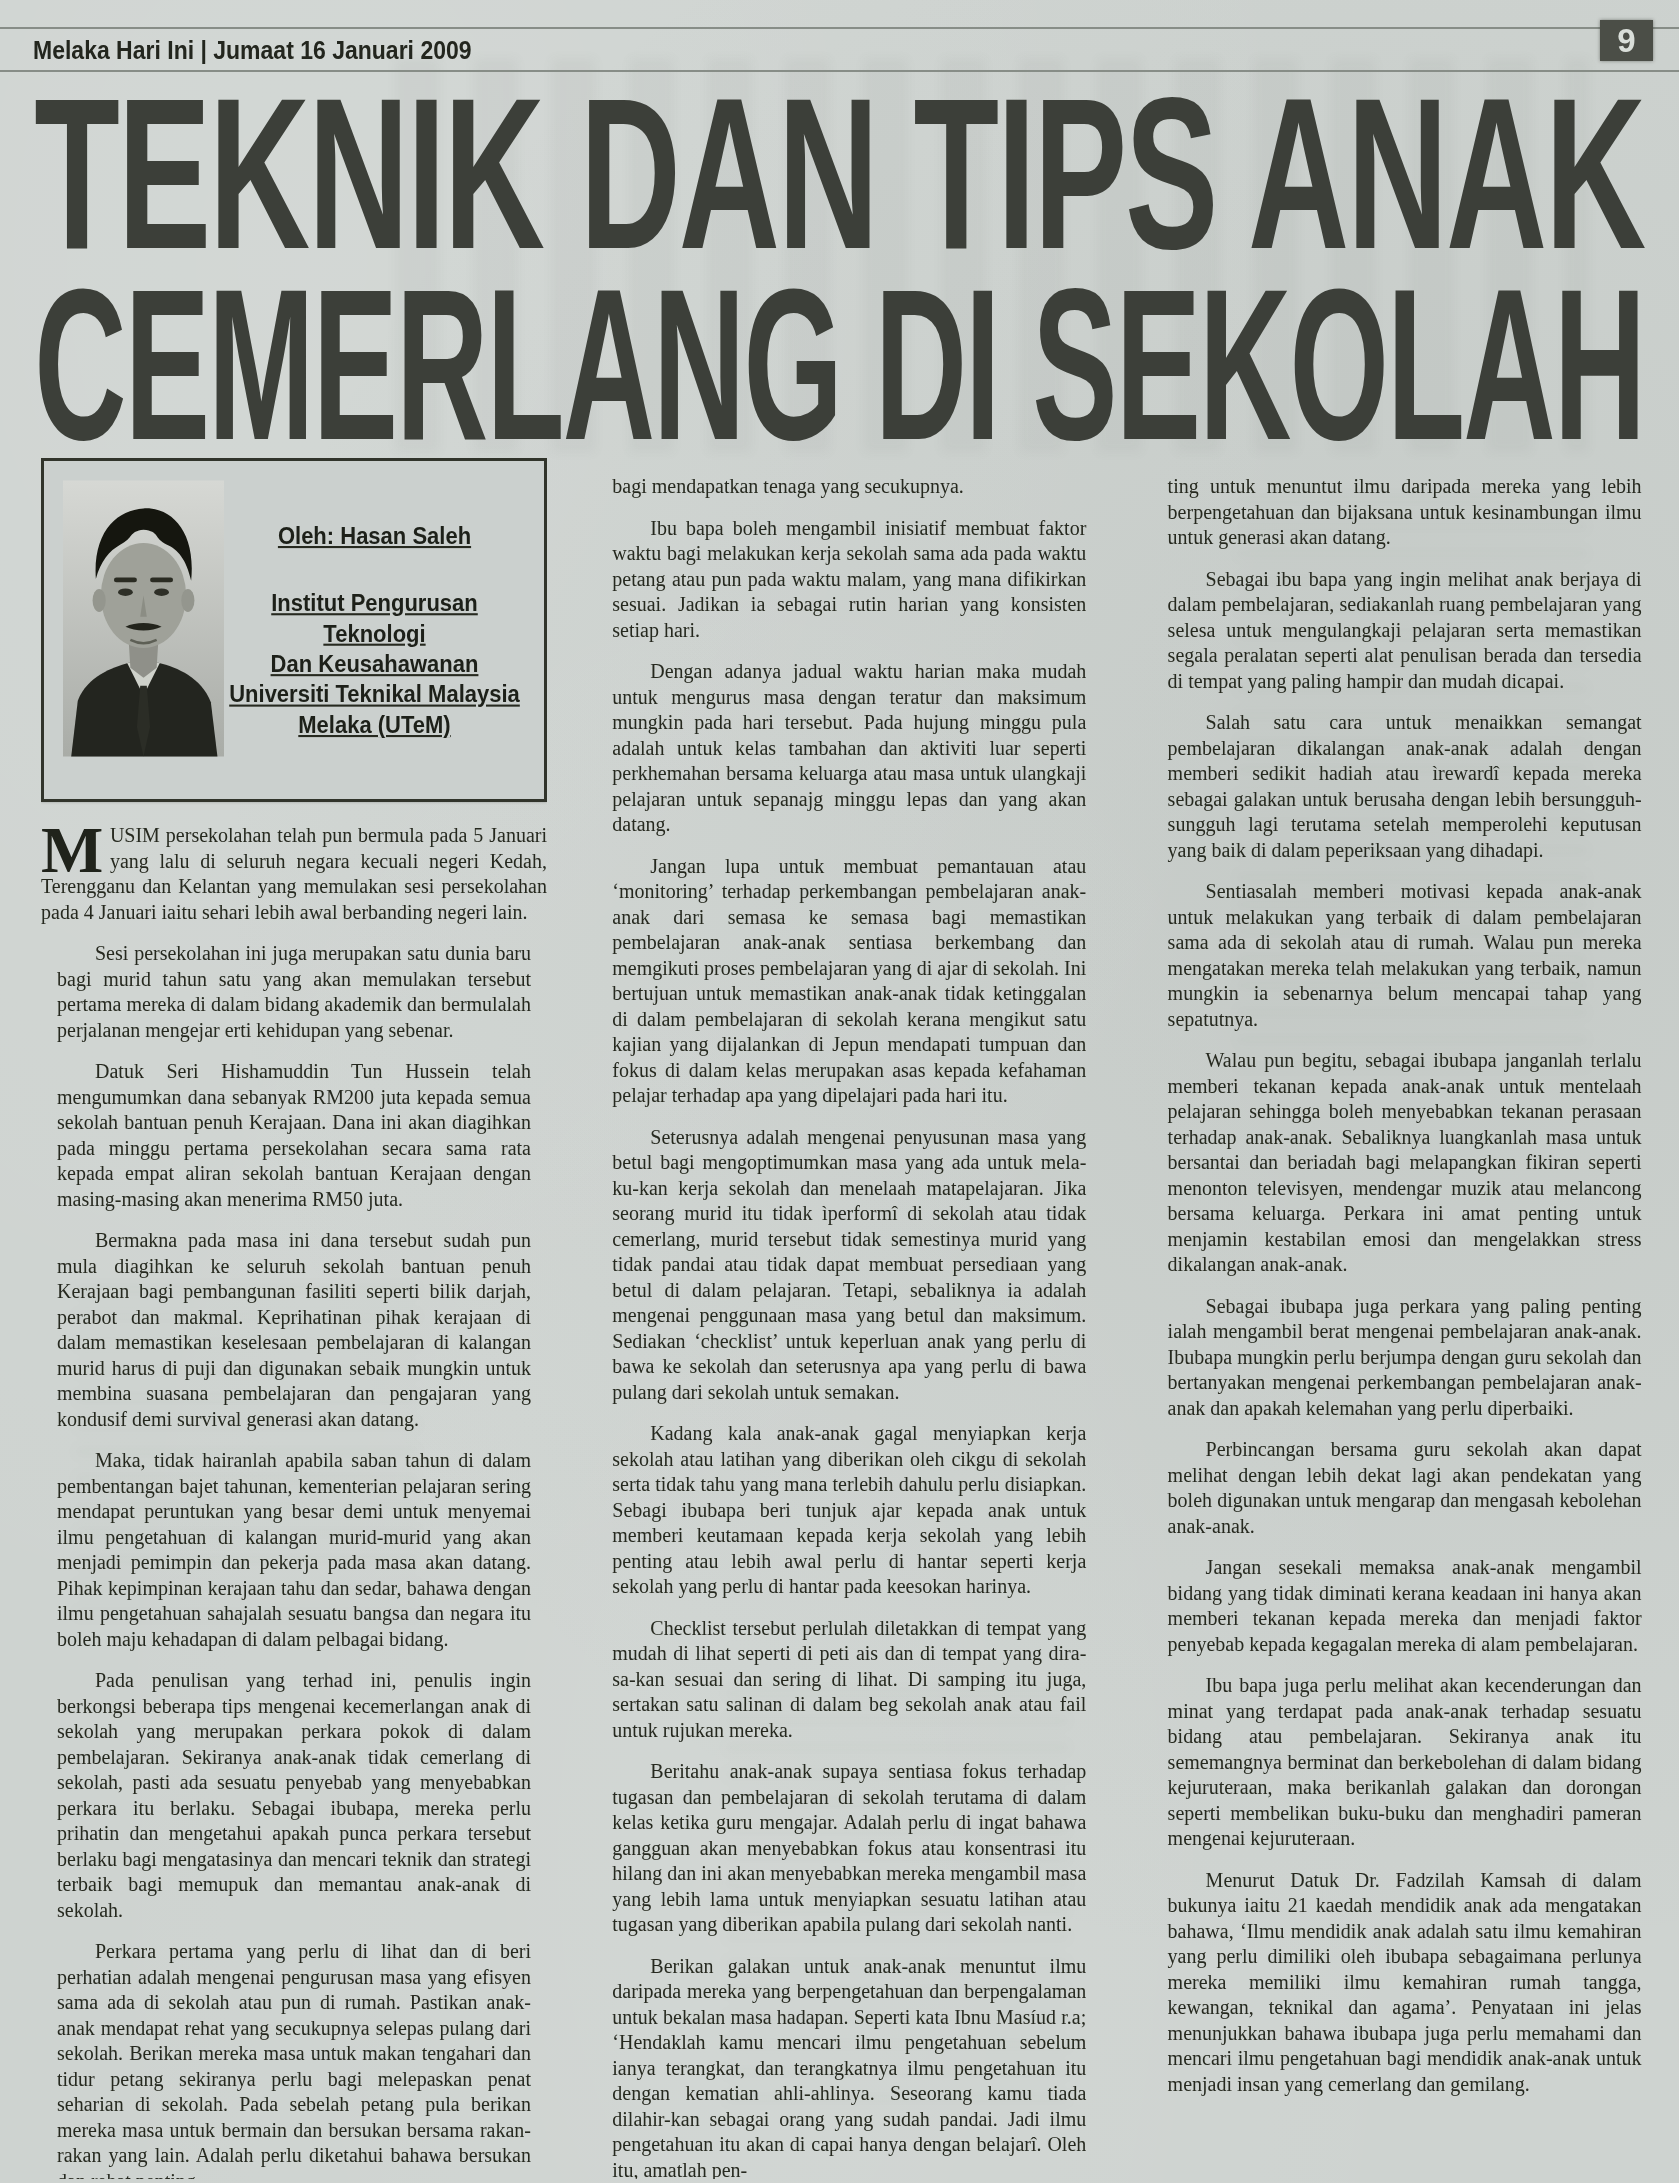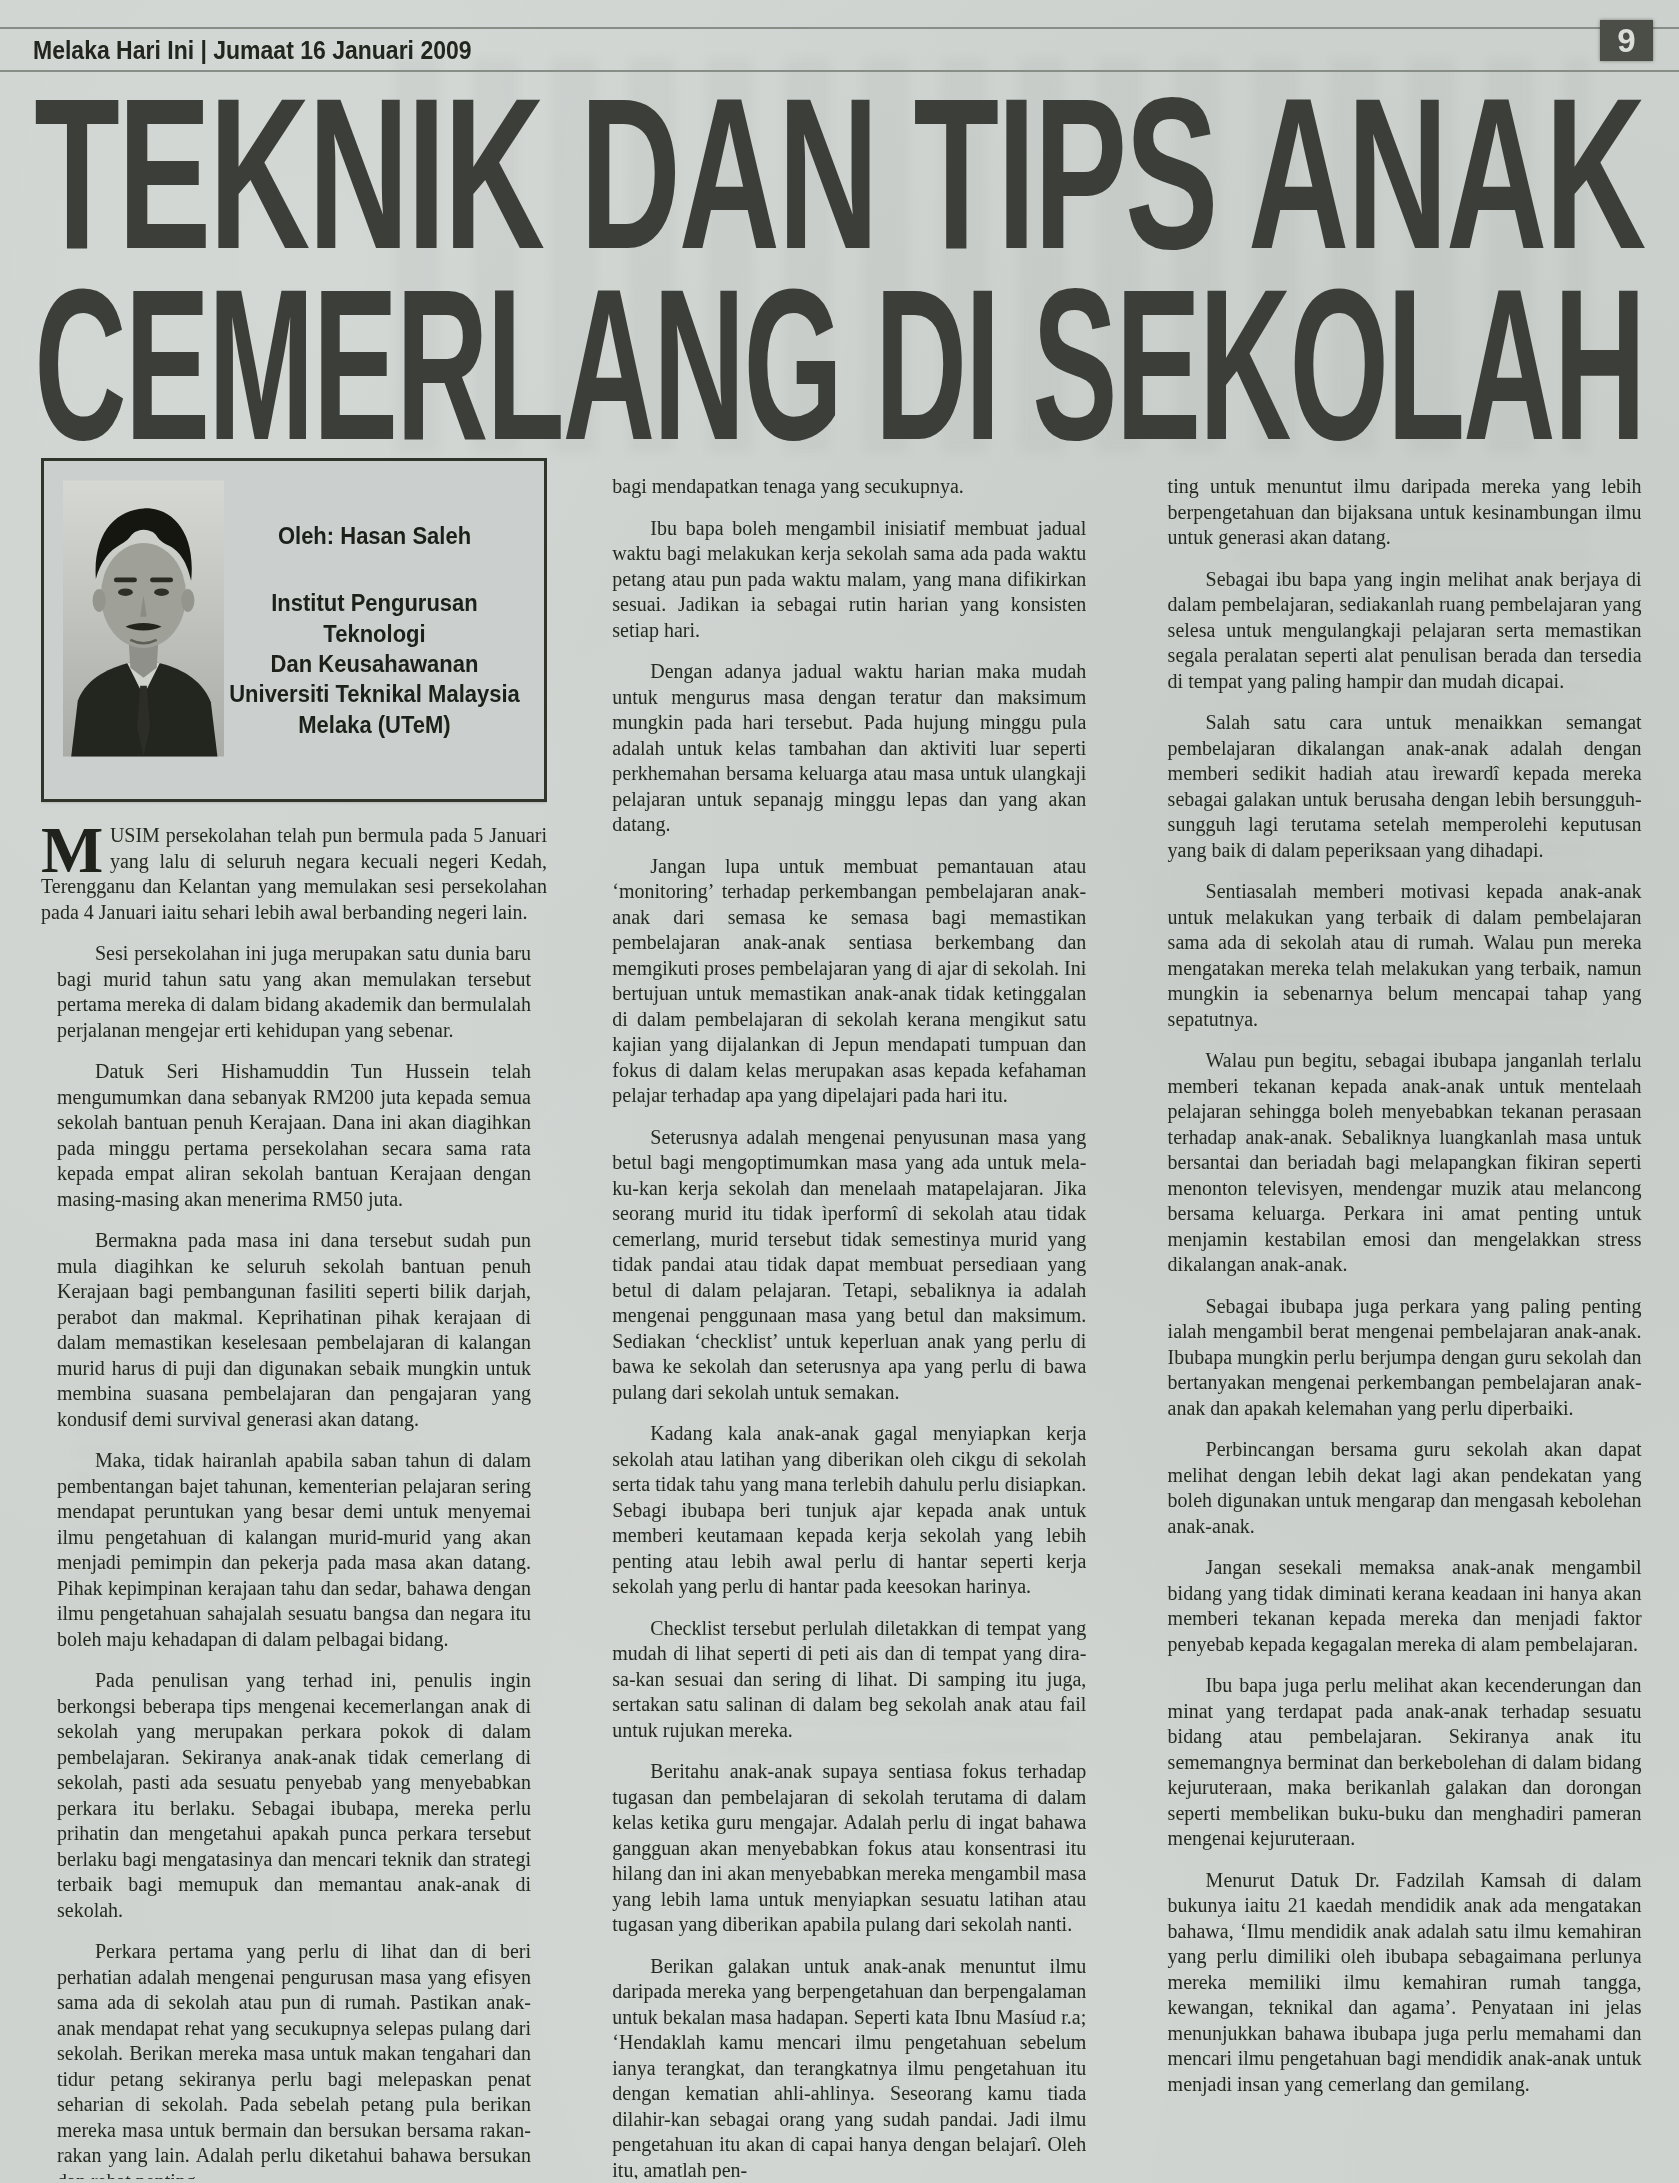--- a/index.html
+++ b/index.html
@@ -66,20 +66,21 @@
   }
   .col { width:506px; overflow:hidden; font-size:20px; line-height:25.5px; }
 
   .author-box {
     height:344px; box-sizing:border-box;
     border:3.3px solid #31342b;
     background:#cbd0ce;
     margin-bottom:21.4px;
     display:flex; padding:19px;
     box-shadow:0 0 2.5px rgba(50,52,48,.35);
+    text-decoration:underline;
   }
   .photo-wrap { width:161px; height:277px; flex:0 0 auto; }
   .author-info {
     flex:1; display:flex; flex-direction:column;
     align-items:center; justify-content:center;
     text-align:center;
     font-family:"Liberation Sans", sans-serif;
     font-weight:bold; font-size:22px; line-height:29px;
     color:#1d2019;
     transform:scaleY(1.05);
@@ -174,21 +175,21 @@
           <p class="para">Datuk Seri Hishamuddin Tun Hussein telah mengumumkan dana sebanyak RM200 juta kepada semua sekolah bantuan penuh Kerajaan. Dana ini akan diagihkan pada minggu pertama persekolahan secara sama rata kepada empat aliran sekolah bantuan Kerajaan dengan masing-masing akan menerima RM50 juta.</p>
           <p class="para">Bermakna pada masa ini dana tersebut sudah pun mula diagihkan ke seluruh sekolah bantuan penuh Kerajaan bagi pembangunan fasiliti seperti bilik darjah, perabot dan makmal. Keprihatinan pihak kerajaan di dalam memastikan keselesaan pembelajaran di kalangan murid harus di puji dan digunakan sebaik mungkin untuk membina suasana pembelajaran dan pengajaran yang kondusif demi survival generasi akan datang.</p>
           <p class="para">Maka, tidak hairanlah apabila saban tahun di dalam pembentangan bajet tahunan, kementerian pelajaran sering mendapat peruntukan yang besar demi untuk menyemai ilmu pengetahuan di kalangan murid-murid yang akan menjadi pemimpin dan pekerja pada masa akan datang. Pihak kepimpinan kerajaan tahu dan sedar, bahawa dengan ilmu pengetahuan sahajalah sesuatu bangsa dan negara itu boleh maju kehadapan di dalam pelbagai  bidang.</p>
           <p class="para">Pada penulisan yang terhad ini, penulis ingin berkongsi beberapa tips mengenai kecemerlangan anak di sekolah yang merupakan perkara pokok di dalam pembelajaran. Sekiranya anak-anak tidak cemerlang di sekolah, pasti ada sesuatu penyebab yang menyebabkan perkara itu berlaku. Sebagai ibubapa, mereka perlu prihatin dan mengetahui apakah punca perkara tersebut berlaku bagi mengatasinya dan mencari teknik  dan strategi terbaik bagi memupuk dan memantau anak-anak di sekolah.</p>
           <p class="para">Perkara pertama yang perlu di lihat dan di beri perhatian adalah mengenai pengurusan masa yang efisyen sama ada di sekolah atau pun di rumah. Pastikan anak-anak mendapat rehat yang secukupnya selepas pulang dari sekolah. Berikan mereka masa untuk makan tengahari dan  tidur petang sekiranya perlu bagi melepaskan penat seharian di sekolah.  Pada sebelah petang pula berikan mereka masa untuk bermain dan bersukan bersama rakan-rakan yang lain. Adalah perlu diketahui bahawa bersukan dan rehat  penting</p>
         </div>
     </div>
 
     <div class="col col-cont">
         <p class="para">bagi mendapatkan tenaga yang secukupnya.</p>
-        <p class="para">Ibu bapa boleh mengambil inisiatif membuat jadual waktu bagi melakukan kerja sekolah sama ada pada waktu petang atau pun pada waktu malam, yang mana difikirkan sesuai.  Jadikan ia sebagai rutin harian yang konsisten setiap hari.</p>
+        <p class="para">Ibu bapa boleh mengambil inisiatif membuat faktor waktu bagi melakukan kerja sekolah sama ada pada waktu petang atau pun pada waktu malam, yang mana difikirkan sesuai.  Jadikan ia sebagai rutin harian yang konsisten setiap hari.</p>
         <p class="para">Dengan adanya jadual waktu harian maka mudah untuk mengurus masa dengan teratur dan maksimum mungkin pada hari tersebut. Pada hujung minggu pula adalah untuk kelas tambahan dan aktiviti luar  seperti perkhemahan bersama keluarga atau masa untuk ulangkaji pelajaran untuk sepanajg minggu lepas dan yang akan datang.</p>
         <p class="para">Jangan lupa untuk membuat pemantauan atau ‘monitoring’ terhadap perkembangan pembelajaran anak-anak dari semasa ke semasa bagi memastikan pembelajaran anak-anak sentiasa berkembang dan memgikuti proses pembelajaran yang di ajar di sekolah. Ini bertujuan untuk memastikan anak-anak tidak ketinggalan di dalam pembelajaran di sekolah kerana mengikut satu kajian yang dijalankan di Jepun mendapati tumpuan dan fokus di dalam kelas merupakan asas kepada kefahaman pelajar terhadap apa yang dipelajari pada hari itu.</p>
         <p class="para">Seterusnya adalah mengenai penyusunan masa  yang betul bagi mengoptimumkan masa yang ada untuk mela-ku-kan  kerja sekolah dan  menelaah matapelajaran.  Jika seorang murid itu tidak ìperformî di sekolah atau tidak cemerlang, murid tersebut tidak semestinya murid yang tidak pandai atau tidak dapat membuat persediaan yang betul di dalam pelajaran.  Tetapi, sebaliknya ia adalah mengenai penggunaan masa yang betul dan maksimum.  Sediakan ‘checklist’ untuk keperluan anak yang perlu di bawa ke sekolah dan seterusnya apa yang perlu di bawa pulang dari sekolah untuk semakan.</p>
         <p class="para">Kadang kala anak-anak gagal menyiapkan kerja sekolah atau latihan yang diberikan oleh cikgu di sekolah serta tidak tahu yang mana terlebih dahulu perlu disiapkan.  Sebagi ibubapa beri tunjuk ajar kepada anak untuk memberi keutamaan kepada kerja sekolah yang lebih penting atau lebih awal perlu di hantar  seperti kerja sekolah yang perlu di hantar pada keesokan harinya.</p>
         <p class="para">Checklist tersebut perlulah diletakkan di tempat yang mudah di lihat  seperti di peti ais  dan di tempat yang dira-sa-kan sesuai dan sering di lihat.  Di samping itu juga, sertakan satu salinan di dalam beg sekolah anak atau fail untuk rujukan mereka.</p>
         <p class="para">Beritahu anak-anak  supaya sentiasa fokus terhadap tugasan dan pembelajaran di sekolah terutama di dalam kelas ketika guru mengajar.  Adalah perlu di ingat bahawa gangguan akan menyebabkan fokus atau konsentrasi itu hilang dan ini akan menyebabkan mereka mengambil masa yang lebih lama untuk menyiapkan sesuatu latihan atau tugasan yang diberikan apabila pulang dari sekolah nanti.</p>
         <p class="para">Berikan galakan untuk anak-anak menuntut ilmu daripada mereka yang  berpengetahuan dan berpengalaman untuk bekalan masa hadapan.  Seperti kata Ibnu Masíud r.a; ‘Hendaklah kamu mencari ilmu pengetahuan sebelum ianya terangkat, dan terangkatnya ilmu pengetahuan itu dengan kematian ahli-ahlinya. Seseorang kamu tiada dilahir-kan sebagai orang yang sudah pandai.  Jadi ilmu pengetahuan itu akan di capai hanya dengan belajarî.  Oleh itu, amatlah pen-</p>
       </div>
 
     <div class="col col-cont">

